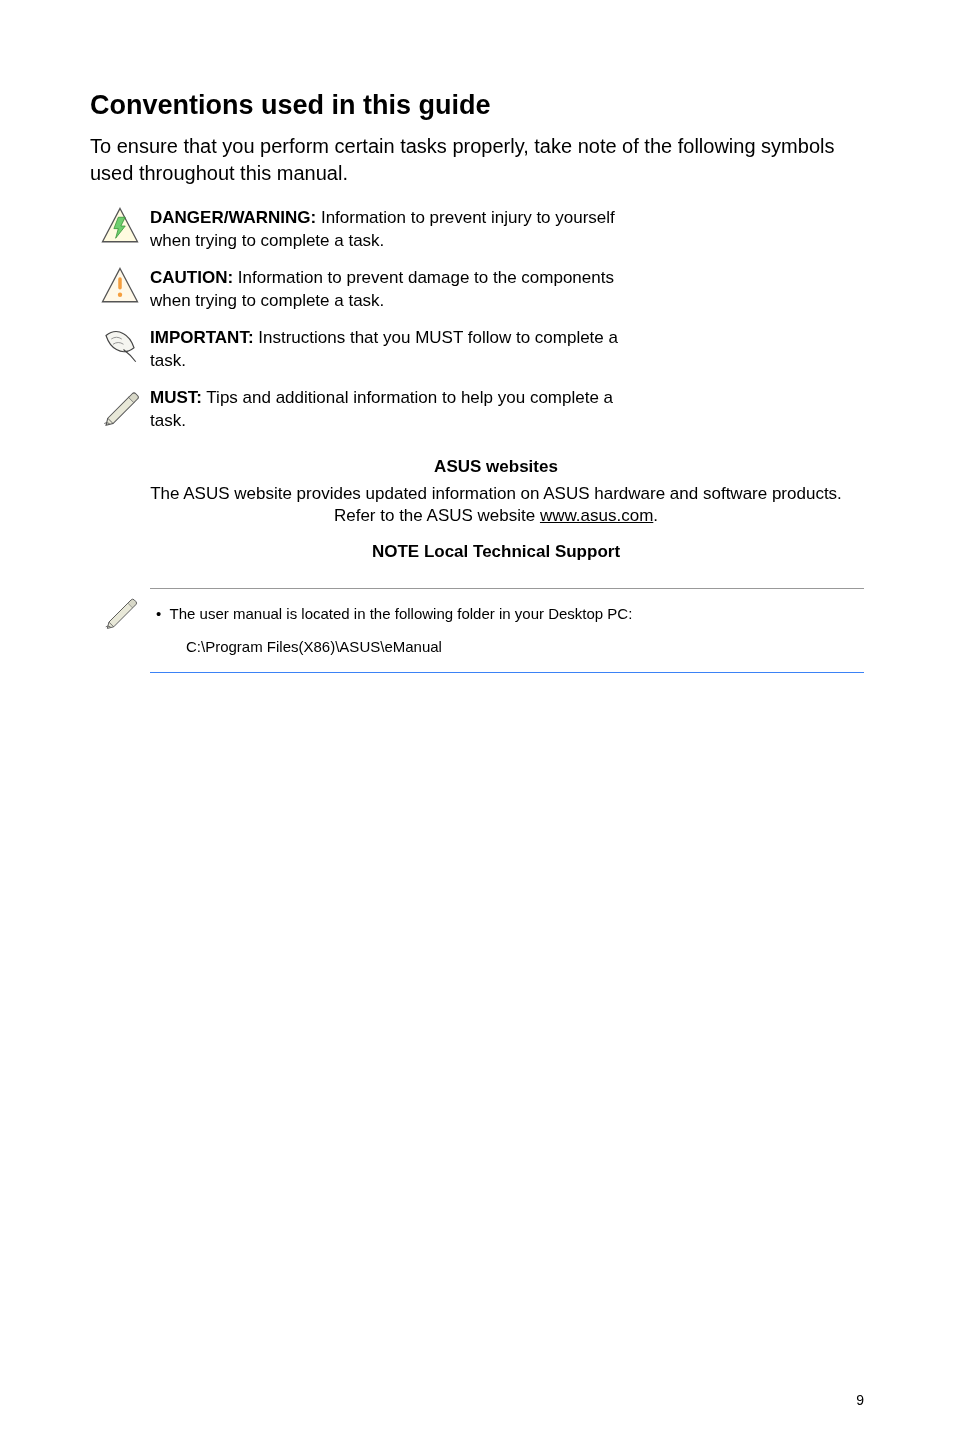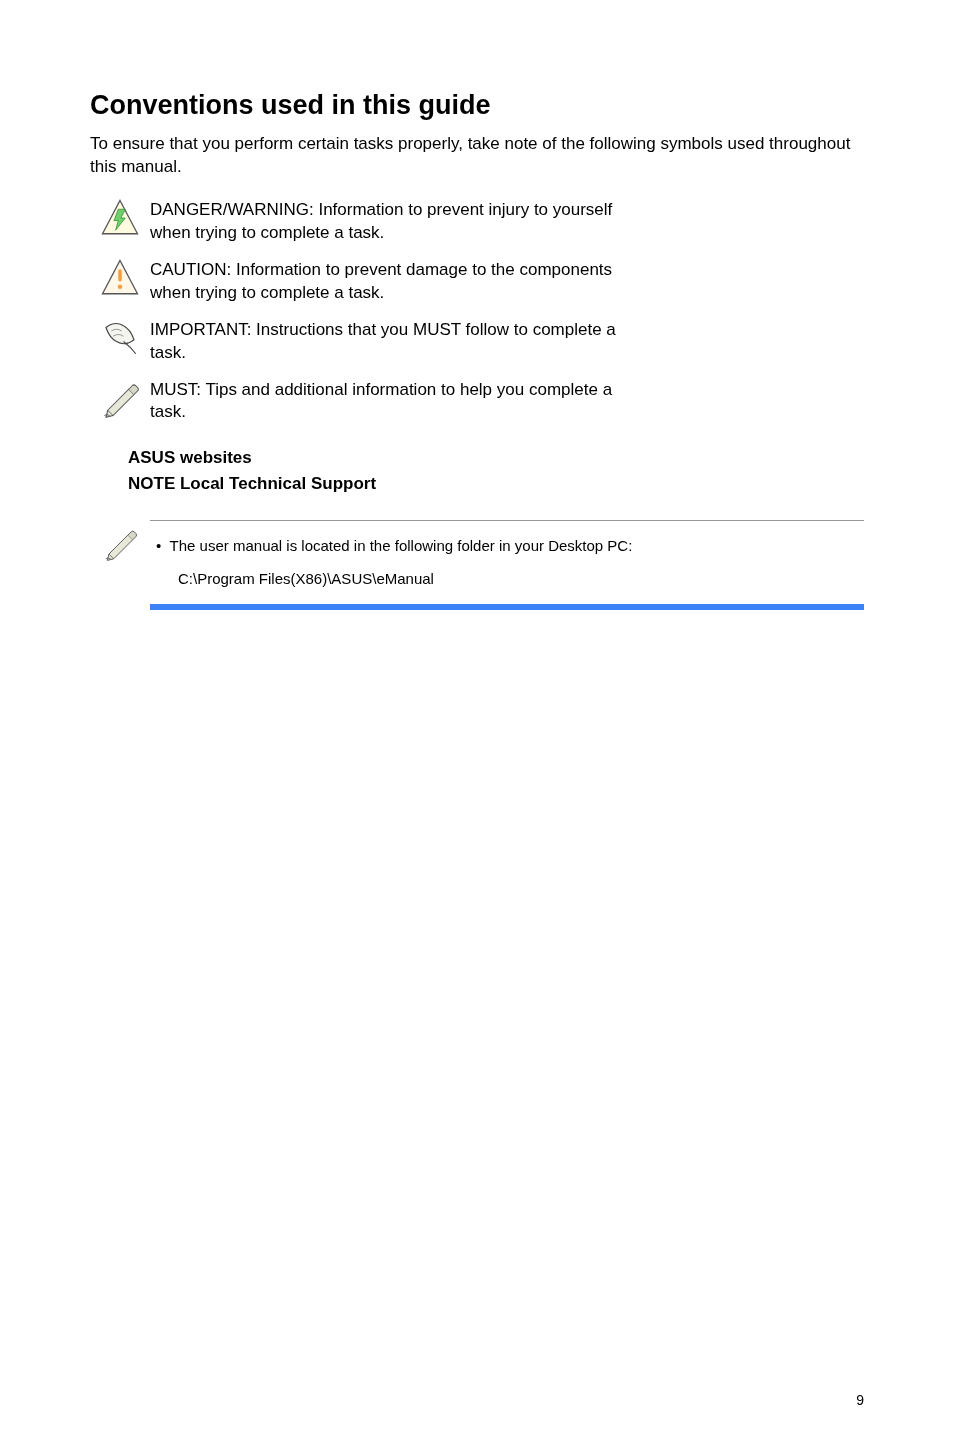--- a/index.html
+++ b/index.html
@@ -14,21 +14,21 @@
       height: 1438px;
       padding: 90px 90px 30px 90px;
       position: relative;
     }
     h2.section-heading {
       font-size: 27px;
       font-weight: bold;
       margin-bottom: 12px;
     }
     p.intro {
-      font-size: 17px;
+      font-size: 20px;
       line-height: 1.35;
       margin-bottom: 18px;
       margin-top: 11px;
     }
     .item-row {
       display: flex;
       align-items: flex-start;
       margin-bottom: 12px;
     }
     .icon-cell {
@@ -42,28 +42,29 @@
       width: 42px;
       height: 42px;
     }
     .item-text {
       font-size: 17px;
       line-height: 1.35;
       padding-top: 2px;
       max-width: 500px;
     }
     .item-text .label {
-      font-weight: normal;
+      font-weight: bold;
     }
     .second-section {
       margin-top: 24px;
     }
     .sub-indent {
       margin-left: 38px;
       margin-top: 0;
+      text-align: center;
     }
     .sub-heading {
       font-weight: bold;
       font-size: 17px;
       margin-bottom: 6px;
     }
     .sub-text {
       font-size: 17px;
       line-height: 1.35;
       margin-bottom: 14px;
@@ -83,31 +84,31 @@
       justify-content: center;
       padding-top: 4px;
     }
     .note-icon-cell svg {
       width: 38px;
       height: 38px;
     }
     .note-content {
       flex: 1;
       border-top: 1px solid #999;
-      border-bottom: 6px solid #3b82f6;
+      border-bottom: 1px solid #3b82f6;
       padding: 14px 0 14px 0;
       font-size: 15px;
       line-height: 1.5;
     }
     .note-content .bullet {
       margin-left: 6px;
       margin-bottom: 10px;
     }
     .note-content .path {
-      margin-left: 28px;
+      margin-left: 36px;
     }
     .page-number {
       position: absolute;
       bottom: 30px;
       right: 90px;
       font-size: 14px;
     }
   </style>
 </head>
 <body>
@@ -165,20 +166,23 @@
   </div>
   <div class="item-text">
     <span class="label">MUST:</span><span> Tips and additional information to help you complete a task.</span>
   </div>
 </div>
 
 <div class="second-section">
 
   <div class="sub-indent">
     <div class="sub-heading">ASUS websites</div>
+    <div class="sub-text">
+      <span>The ASUS website provides updated information on ASUS hardware and software products. Refer to the ASUS website </span><span class="underline">www.asus.com</span><span>.</span>
+    </div>
 
     <div class="sub-heading">NOTE Local Technical Support</div>
   </div>
 </div>
 
 <div class="note-box">
   <div class="note-icon-cell">
     <svg viewBox="0 0 48 48">
       <path d="M 10 38 L 34 14 L 40 20 L 16 44 L 8 46 Z" fill="#e8e8d8" stroke="#555" stroke-width="1.2"></path>
       <path d="M 34 14 L 38 10 Q 40 8 42 10 L 44 12 Q 46 14 44 16 L 40 20" fill="#d8d8c8" stroke="#555" stroke-width="1.2"></path>

